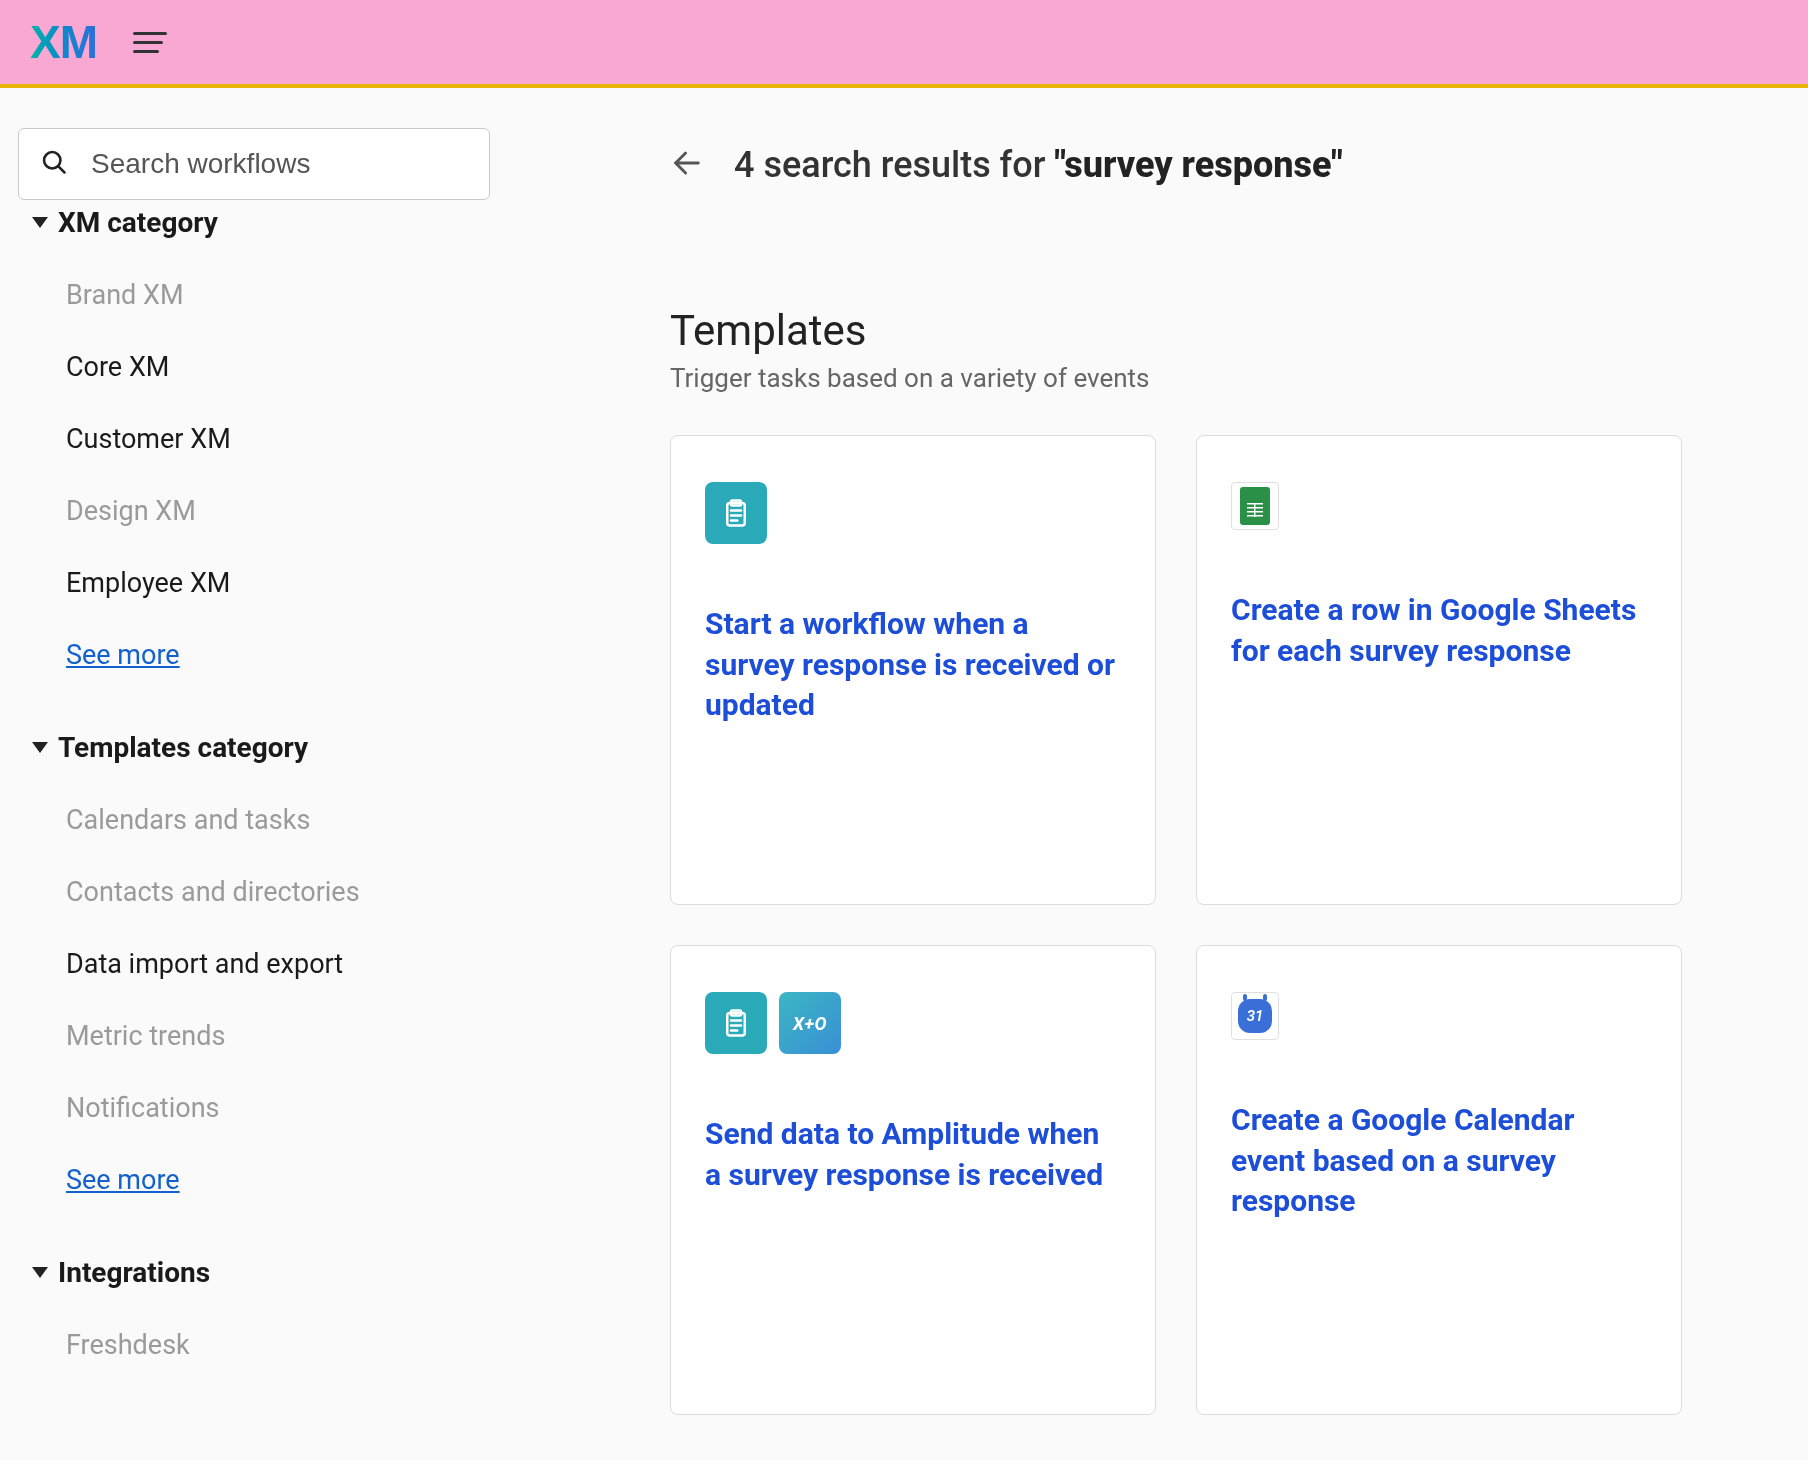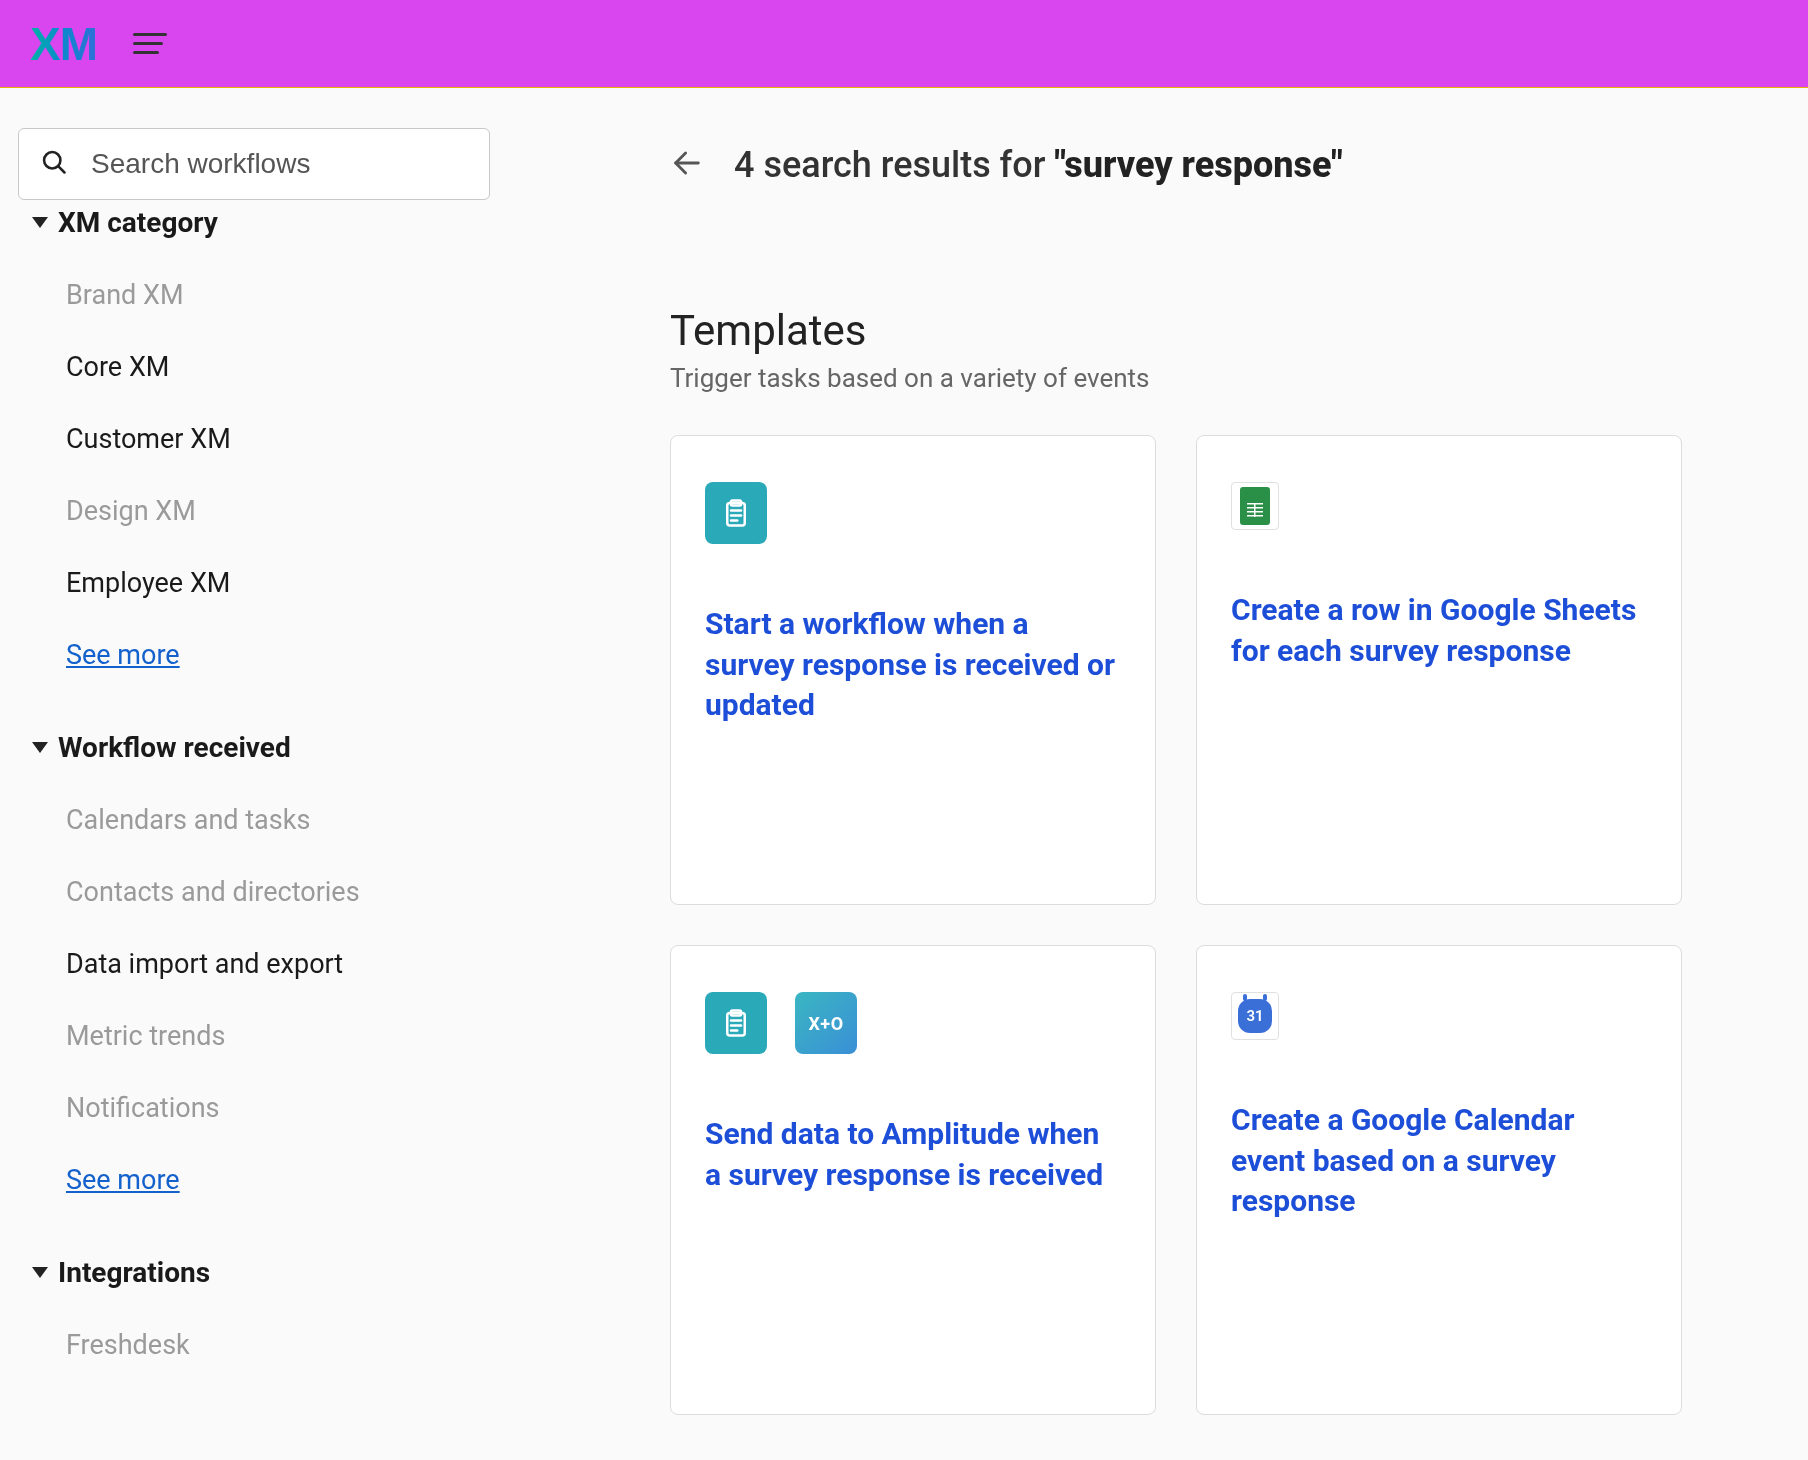--- a/index.html
+++ b/index.html
@@ -8,26 +8,26 @@
   background: #ffffff;
   color: #1a1a1a;
   width: 1808px;
   height: 1460px;
   overflow: hidden;
 }
 
 
 .topbar {
   height: 88px;
-  border-bottom: 1px solid #eab308;
+  border-bottom: 4px solid #eab308;
   display: flex;
   align-items: center;
   padding: 0 30px;
   gap: 36px;
-  background: #d946ef;
+  background: #f9a8d4;
 }
 .logo {
   font-size: 46px;
   font-weight: 800;
   letter-spacing: -1px;
   background: linear-gradient(90deg, #00b4a6 0%, #0a8acb 45%, #2f6fd8 100%);
   -webkit-background-clip: text;
   background-clip: text;
   color: transparent;
   font-family: Arial, sans-serif;
@@ -156,22 +156,23 @@
 .card {
   border: 1px solid #dcdcdc;
   border-radius: 8px;
   background: #fff;
   height: 470px;
   padding: 46px 34px 30px 34px;
   cursor: pointer;
 }
 .card-icons {
   display: flex;
-  gap: 28px;
+  gap: 12px;
   margin-bottom: 60px;
+  font-style: italic;
 }
 .icon-tile {
   width: 62px;
   height: 62px;
   border-radius: 8px;
   display: flex;
   align-items: center;
   justify-content: center;
   font-weight: 700;
   color: #fff;
@@ -264,21 +265,21 @@
       </div>
     </div>
 
     <div class="group">
       <div class="group-header">
         <span class="caret">
           <svg width="16" height="12" viewBox="0 0 16 12">
               <path d="M0 0 L16 0 L8 11 Z" fill="#222"></path>
             </svg>
         </span>
-        <span>Workflow received</span>
+        <span>Templates category</span>
       </div>
       <div class="group-items">
         <div class="group-item muted">Calendars and tasks</div>
         <div class="group-item muted">Contacts and directories</div>
         <div class="group-item">Data import and export</div>
         <div class="group-item muted">Metric trends</div>
         <div class="group-item muted">Notifications</div>
         <a class="see-more">See more</a>
       </div>
     </div>

